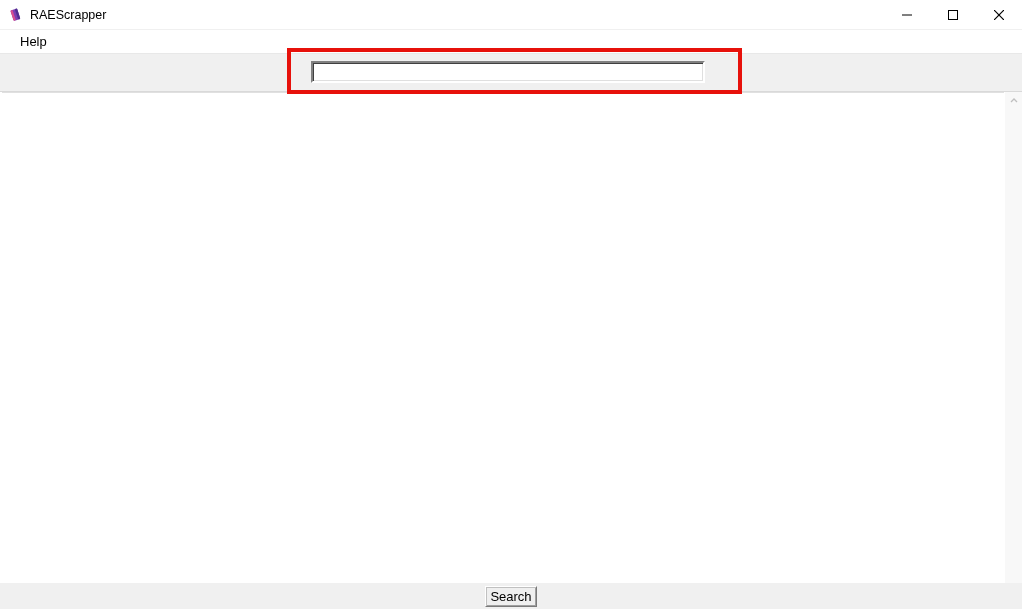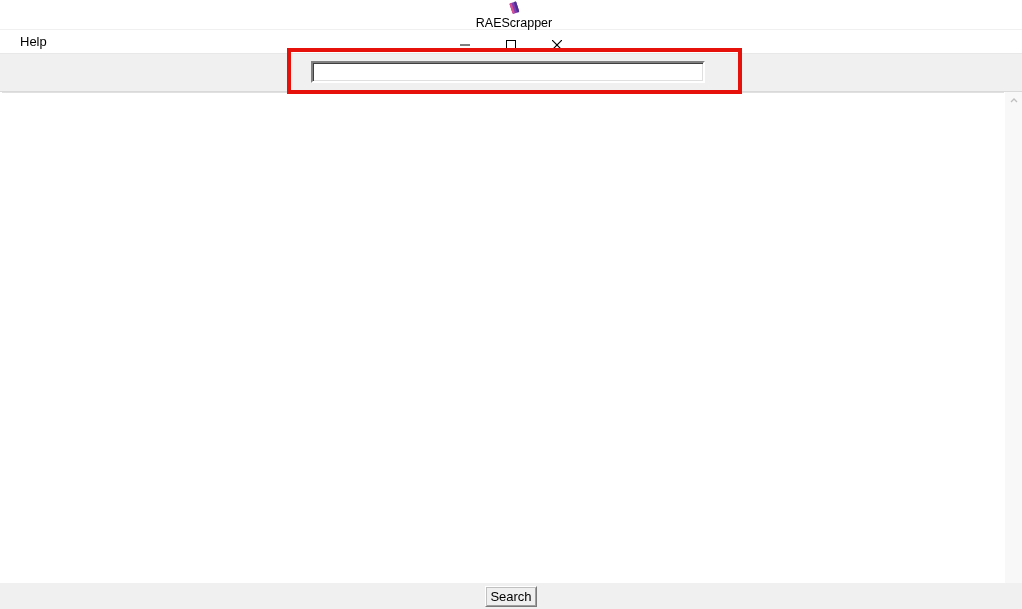--- a/index.html
+++ b/index.html
@@ -15,21 +15,20 @@
       height: 609px;
       overflow: hidden;
       position: relative;
     }
     .titlebar {
       height: 30px;
       display: flex;
       align-items: center;
       background: #ffffff;
       border-bottom: 1px solid #f0f0f0;
-      flex-direction: column;
     }
     .titlebar-icon {
       width: 16px;
       height: 16px;
       margin-left: 8px;
       display: flex;
       align-items: center;
       justify-content: center;
     }
     .titlebar-title {

